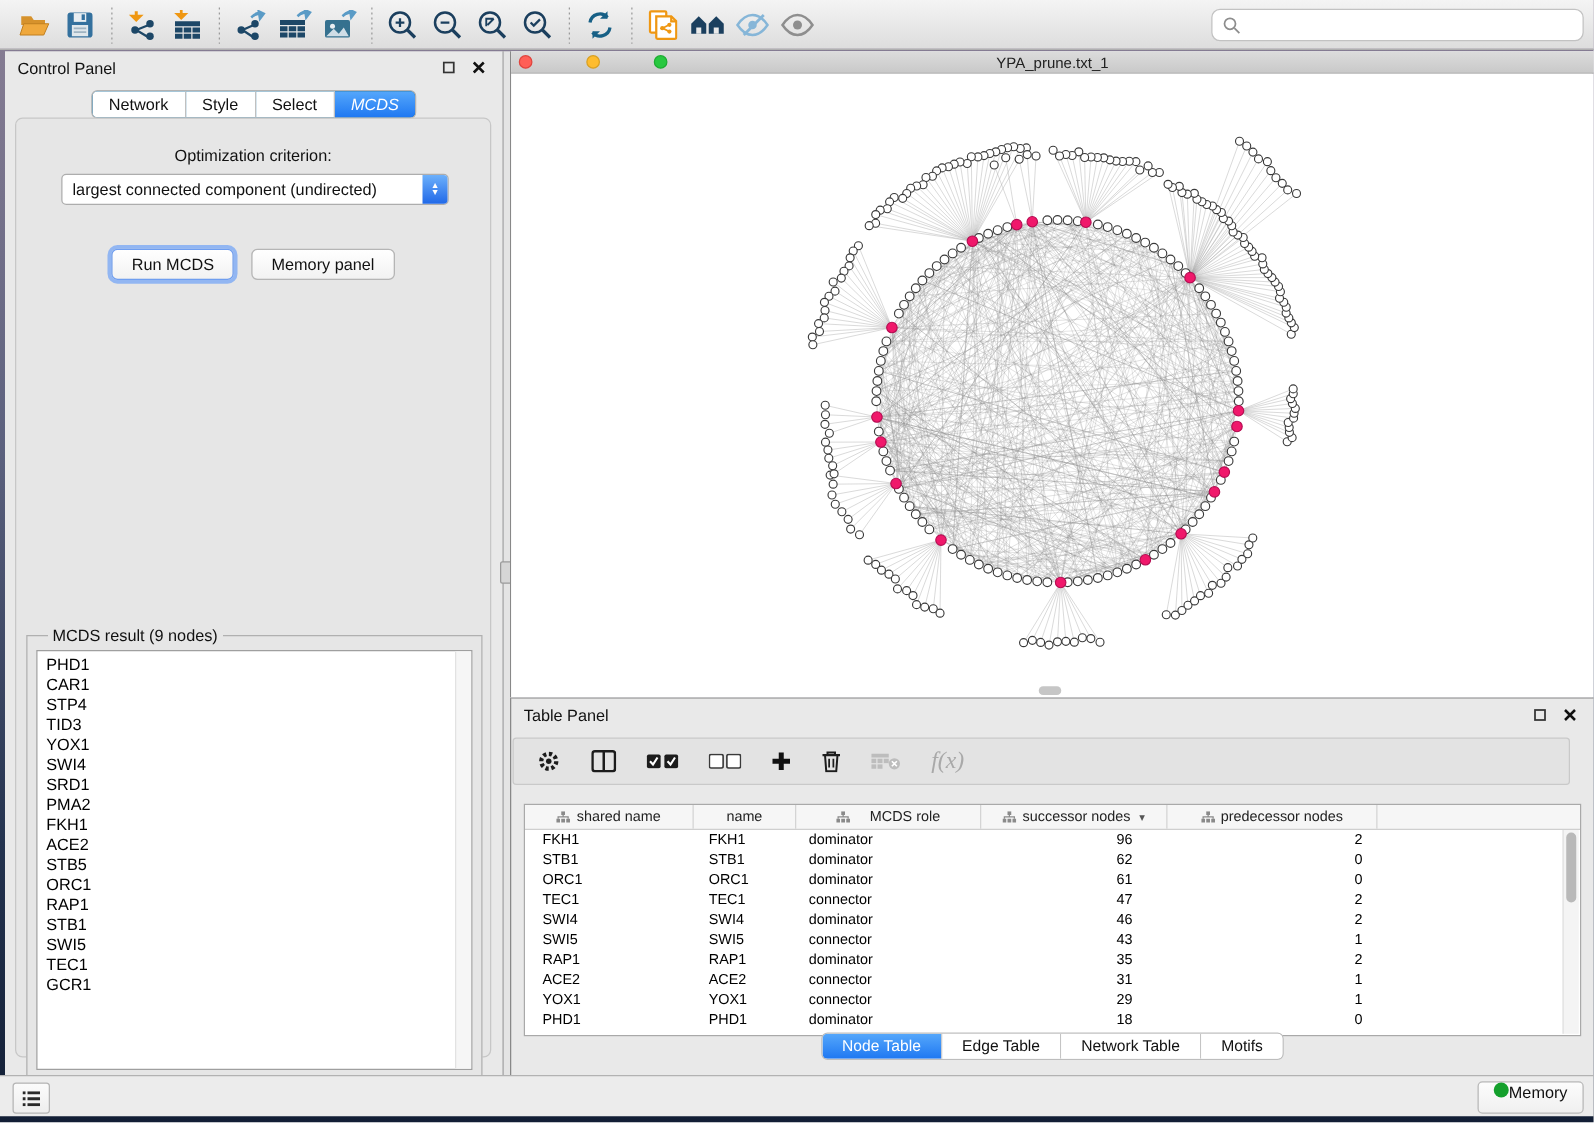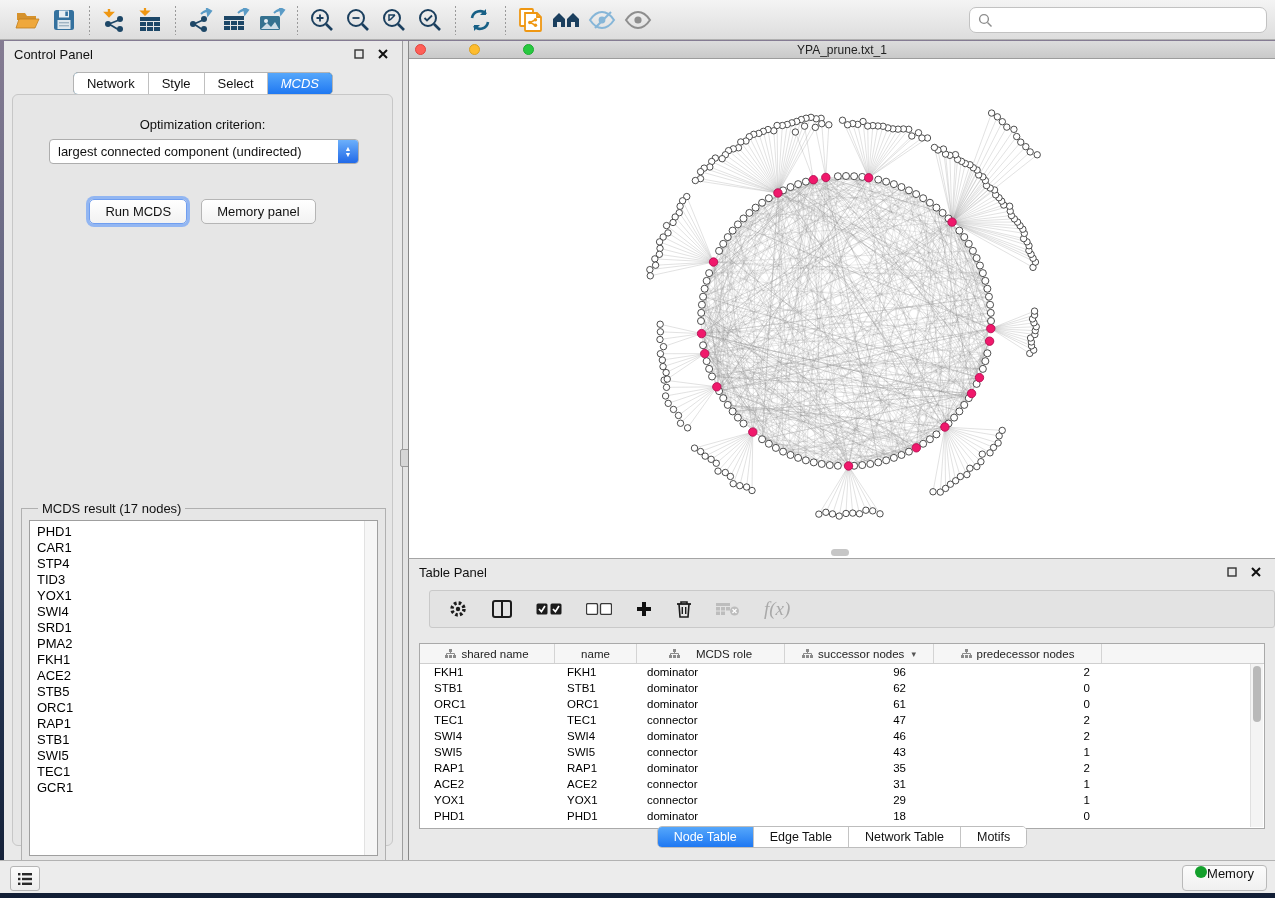--- a/index.html
+++ b/index.html
@@ -55,21 +55,21 @@
     display:flex;align-items:center;padding:0 6px;position:relative;gap:36px;}
   .light{width:11px;height:11px;border-radius:50%;margin-right:7px;}
   .l-red{background:#ff5f57;border:1px solid #e0443e;box-sizing:border-box;}
   .l-yel{background:#febc2e;border:1px solid #d9a022;box-sizing:border-box;}
   .l-grn{background:#28c840;border:1px solid #1dad32;box-sizing:border-box;}
   #nettitle .t{position:absolute;left:0;right:0;text-align:center;font-size:12px;color:#222;}
   #netcanvas{position:relative;width:865px;height:499px;background:#fff;}
   #net-hscroll{position:absolute;left:422px;bottom:2px;width:18px;height:7px;background:#c6c6c6;border-radius:4px;}
   
   #tablepanel{position:absolute;left:408px;top:558px;width:867px;height:302px;background:#e9e9e9;box-sizing:border-box;border-top:1px solid #a5a5a5;border-left:1px solid #888;}
-  #tp-toolbar{position:absolute;left:20px;top:31px;width:846px;height:38px;background:#e3e3e3;
+  #tp-toolbar{position:absolute;left:1px;top:31px;width:846px;height:38px;background:#e3e3e3;
     border:1px solid #c9c9c9;border-radius:3px;display:flex;align-items:center;padding-left:18px;box-sizing:border-box;gap:24px;}
   .tpicon{display:flex;align-items:center;justify-content:center;}
   .fx{font-family:"Liberation Serif",serif;font-style:italic;font-size:19px;color:#a9a9a9;}
   #tp-table{position:absolute;left:10px;top:84px;width:846px;height:186px;background:#fff;border:1px solid #a9a9a9;box-sizing:border-box;overflow:hidden;}
   #thead{display:flex;height:19px;background:#f6f6f6;border-bottom:1px solid #cfcfcf;}
   .hcell{display:flex;align-items:center;justify-content:center;font-size:11.5px;color:#222;
     border-right:1px solid #d4d4d4;box-sizing:border-box;gap:5px;}
   .hier{display:inline-block;}
   .chev{font-size:9px;color:#555;margin-left:2px;}
   .c0{width:135px;} .c1{width:82px;} .c2{width:148px;gap:16px;} .c3{width:149px;} .c4{width:168px;} .cf{flex:1;border-right:none;}
@@ -280,21 +280,21 @@
             <span>▲</span>
             <span>▼</span>
           </span>
       </div>
       <div id="opt-label">Optimization criterion:</div>
       <div class="btnrow">
         <button class="mbtn focused">Run MCDS</button>
         <button class="mbtn">Memory panel</button>
       </div>
       <fieldset id="mcds-field">
-        <legend>MCDS result (17 nodes)</legend>
+        <legend>MCDS result (9 nodes)</legend>
         <div id="mcds-list">
           <div class="scroll"></div>
         <div class="mcds-item">PHD1</div>
             <div class="mcds-item">CAR1</div>
             <div class="mcds-item">STP4</div>
             <div class="mcds-item">TID3</div>
             <div class="mcds-item">YOX1</div>
             <div class="mcds-item">SWI4</div>
             <div class="mcds-item">SRD1</div>
             <div class="mcds-item">PMA2</div>

